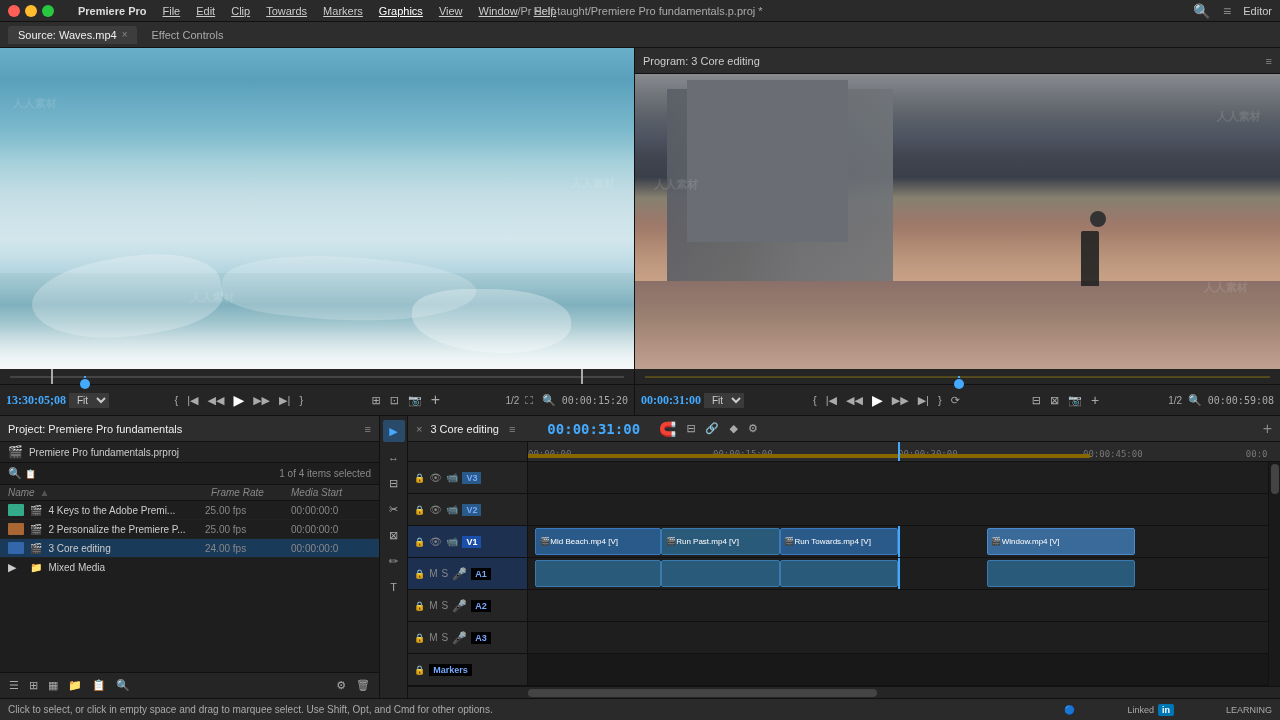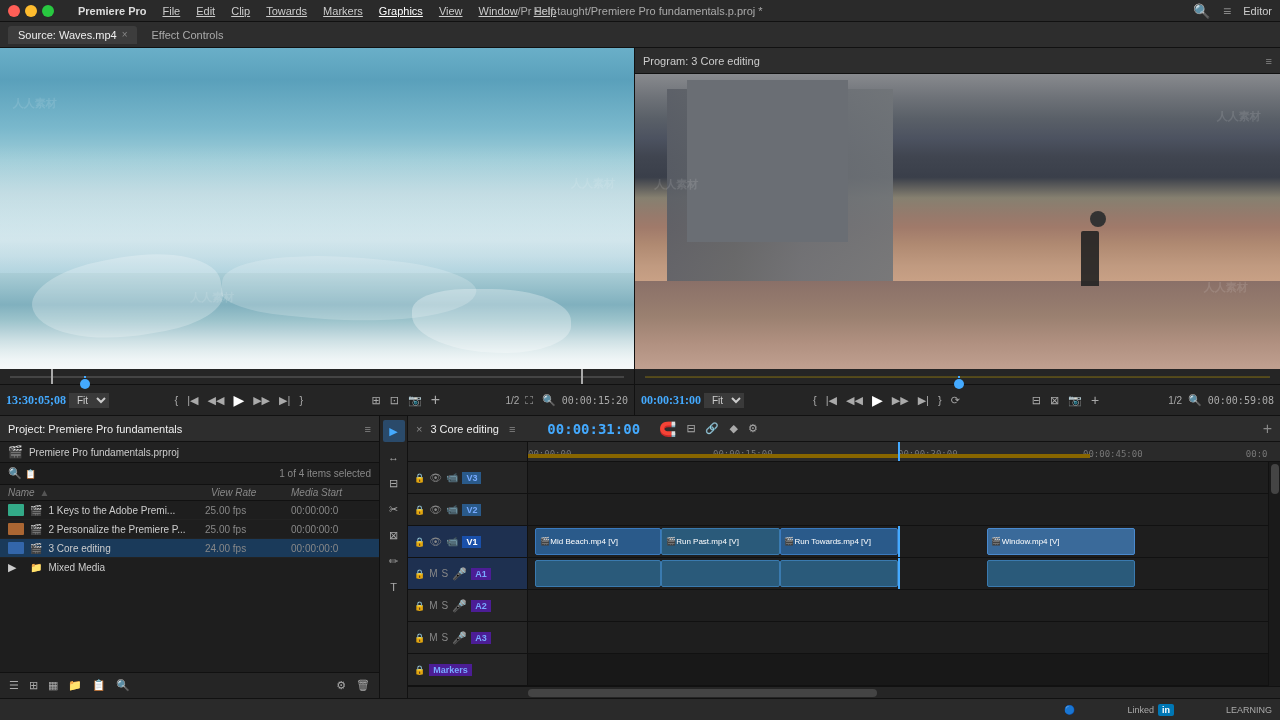--- a/index.html
+++ b/index.html
@@ -384,21 +384,21 @@
       border-right: 1px solid #111;
     }
     .track-name-badge {
       background: #2a5a8a;
       color: #7af;
       font-size: 9px;
       padding: 1px 4px;
       border-radius: 0;
       font-weight: bold;
     }
-    .track-name-badge.audio { background: #4c1d95; color: #7af; }
+    .track-name-badge.audio { background: #000000; color: #7af; }
     .track-content {
       flex: 1;
       height: 100%;
       background: #1e1e1e;
       position: relative;
       overflow: hidden;
     }
     .video-clip {
       position: absolute;
       height: calc(100% - 4px);
@@ -711,29 +711,29 @@
         <span style="color:#666; font-size:11px;">🔍</span>
         <span style="color:#888; font-size:9px; cursor:pointer;">📋</span>
         <span class="item-count">1 of 4 items selected</span>
       </div>
 
       <div class="col-headers">
         <span class="col-header col-name">
           <span>Name</span>
           <span style="color:#555; margin-left:2px;">▲</span>
         </span>
-        <span class="col-header col-fps">View Rate</span>
+        <span class="col-header col-fps">Frame Rate</span>
         <span class="col-header col-start">Media Start</span>
       </div>
 
       <div class="project-items">
         <div class="project-item">
           <div class="item-icon icon-green"></div>
           <span style="color:#888; font-size:10px;">🎬</span>
-          <span class="item-name">1 Keys to the Adobe Premi...</span>
+          <span class="item-name">4 Keys to the Adobe Premi...</span>
           <span class="item-fps">25.00 fps</span>
           <span class="item-start">00:00:00:0</span>
         </div>
         <div class="project-item">
           <div class="item-icon icon-orange"></div>
           <span style="color:#888; font-size:10px;">🎬</span>
           <span class="item-name">2 Personalize the Premiere P...</span>
           <span class="item-fps">25.00 fps</span>
           <span class="item-start">00:00:00:0</span>
         </div>
@@ -933,19 +933,20 @@
 
       <div class="timeline-scrollbar">
         <div class="scrollbar-thumb" style="left:120px; width:40%;"></div>
       </div>
 
     </div>
   </div>
 </div>
 
 <div class="status-bar">
+  <span class="status-text">Click to select, or click in empty space and drag to marquee select. Use Shift, Opt, and Cmd for other options.</span>
   <div class="linkedin-badge">
     <span style="color:#888; font-size:9px;">🔵</span>
     <span class="linkedin-text">Linked</span>
     <span class="linkedin-logo">in</span>
     <span class="linkedin-text">LEARNING</span>
   </div>
 </div>
 
 </body></html>

